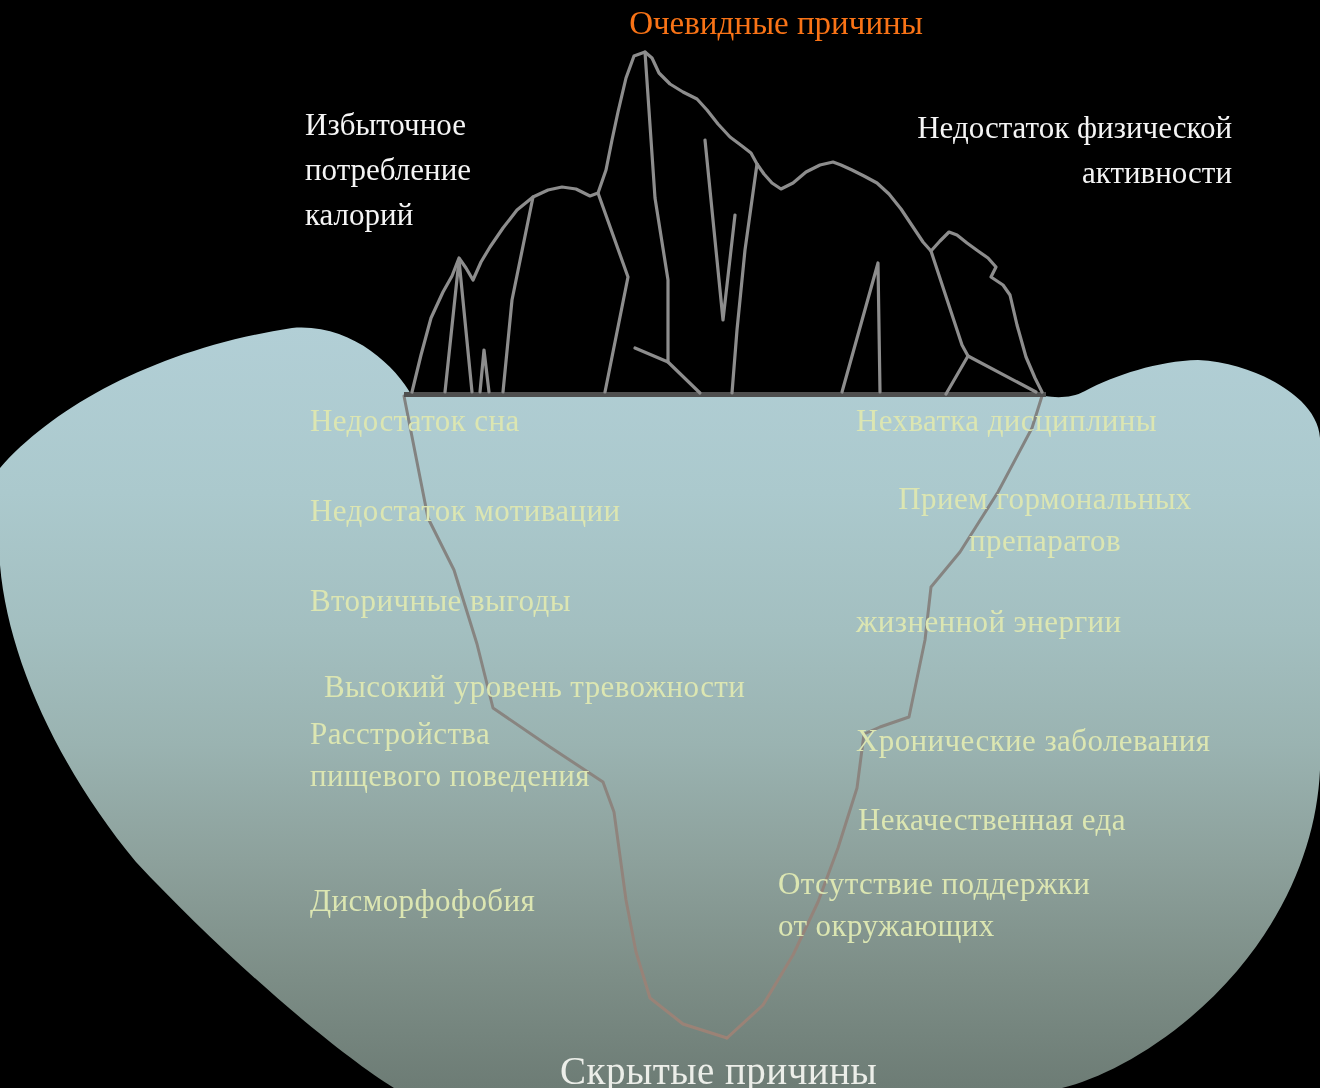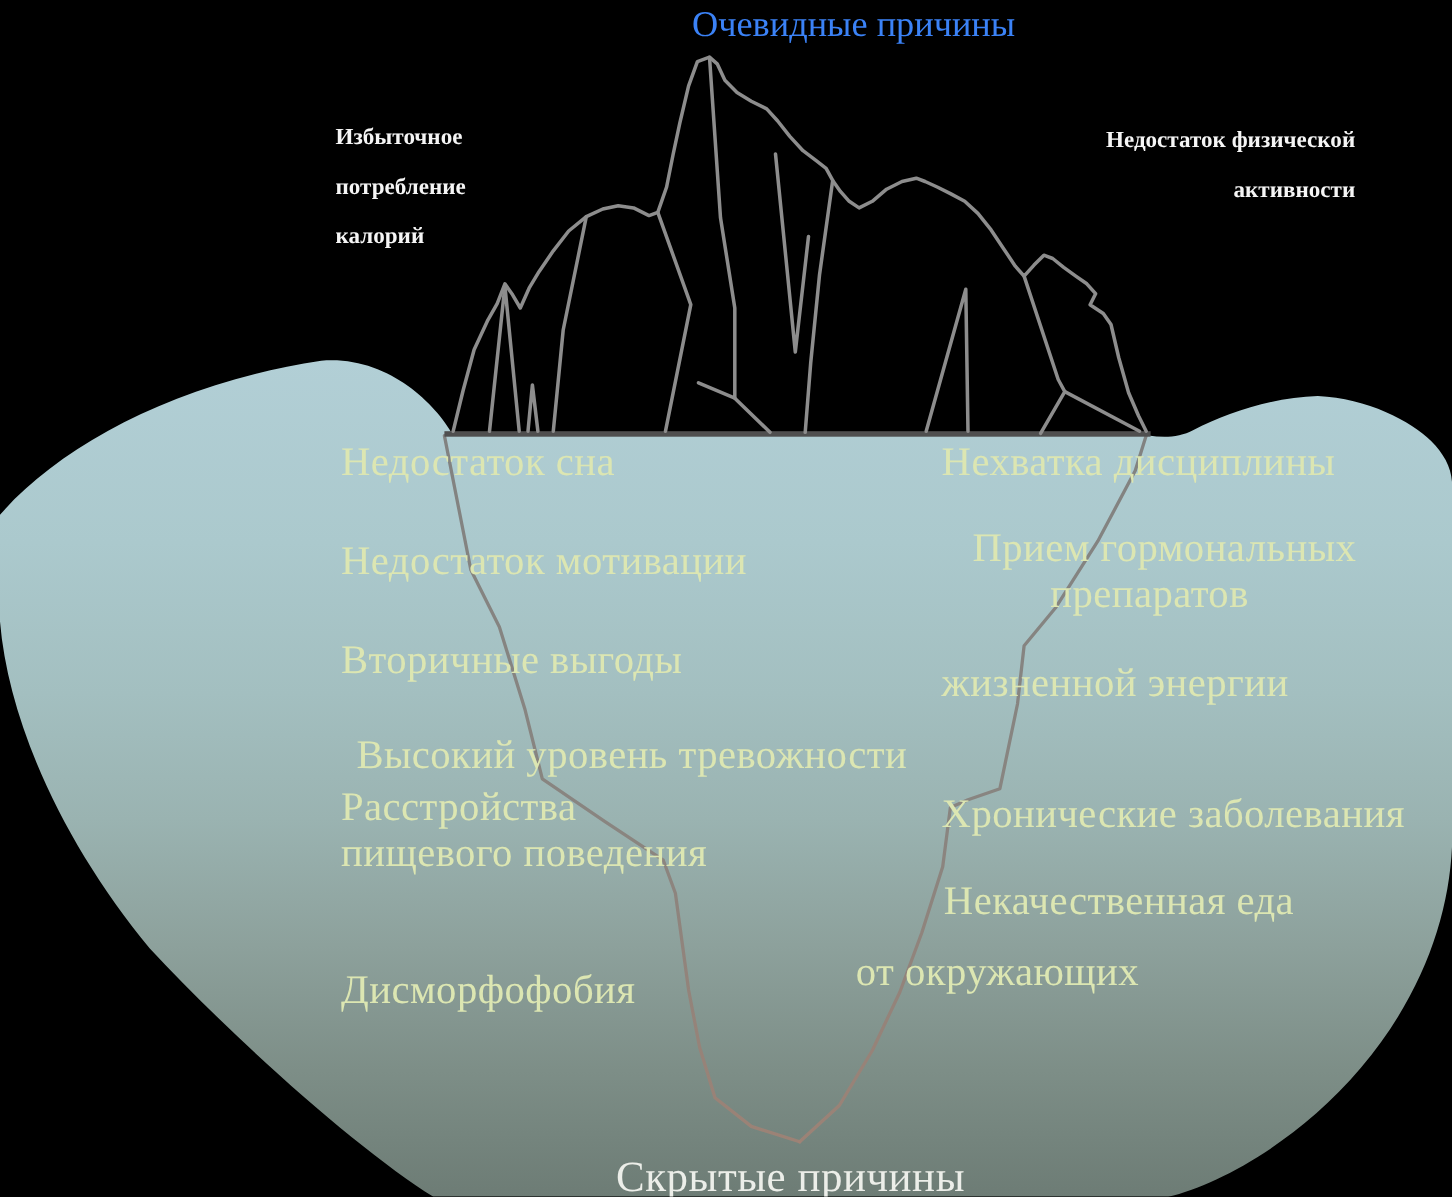--- a/index.html
+++ b/index.html
@@ -3,23 +3,23 @@
 <meta charset="utf-8">
 <style>
   html,body{margin:0;padding:0;background:#000;}
   .canvas{
     position:relative;width:1320px;height:1088px;background:#000;
     overflow:hidden;font-family:"Liberation Serif", serif;
   }
   .canvas svg{position:absolute;left:0;top:0;}
   .lbl{position:absolute;white-space:nowrap;}
   .lbl span{display:block;}
-  .title{font-size:33px;color:#3b82f6;text-align:center;}
-  .surface-lbl{font-size:21px;color:#f5f5f5;line-height:45px;font-weight:bold;}
-  .hidden-lbl{font-size:37px;color:#dce6b2;line-height:42px;letter-spacing:.4px;}
+  .title{font-size:33px;color:#f97316;text-align:center;}
+  .surface-lbl{font-size:31px;color:#f5f5f5;line-height:45px;}
+  .hidden-lbl{font-size:31px;color:#dce6b2;line-height:42px;letter-spacing:.4px;}
   .hidden-title{font-size:39px;color:#eceee9;text-align:left;letter-spacing:.5px;}
   .align-right{text-align:right;}
   .align-center{text-align:center;font-family:Liberation Serif, serif;}
 </style>
 </head>
 <body>
 
 <div class="canvas">
 
   <svg width="1320" height="1088" viewBox="0 0 1320 1088">
@@ -133,16 +133,17 @@
   <div class="lbl hidden-lbl" style="left:856px;top:601px;">
     <span>жизненной энергии</span>
   </div>
   <div class="lbl hidden-lbl" style="left:858px;top:799px;">
     <span>Некачественная еда</span>
   </div>
   <div class="lbl hidden-lbl" style="left:856px;top:720px;">
     <span>Хронические заболевания</span>
   </div>
   <div class="lbl hidden-lbl" style="left:778px;top:863px;">
+    <span>Отсутствие поддержки</span>
     <span>от окружающих</span>
   </div>
 
 </div>
 
 </body></html>

